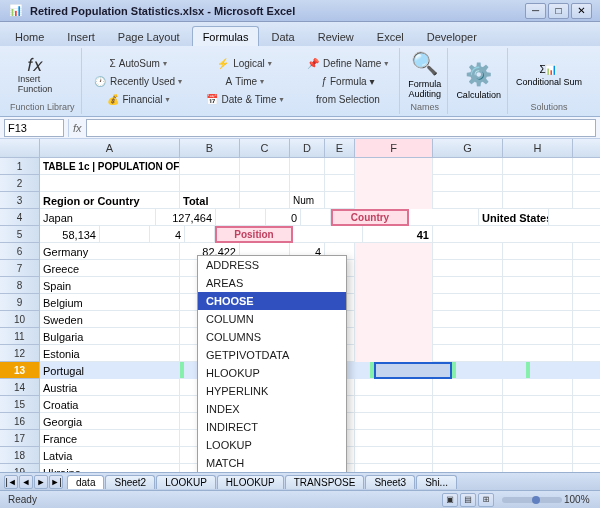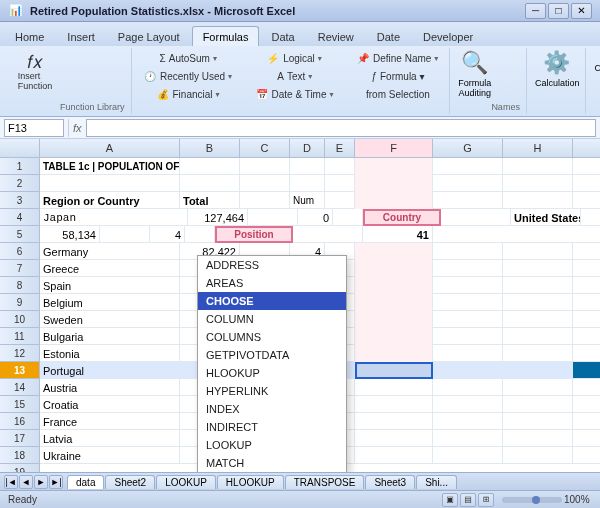--- a/index.html
+++ b/index.html
@@ -19,21 +19,21 @@
     .title-controls { display: flex; gap: 2px; }
     .title-btn { width: 21px; height: 16px; border: 1px solid #8a9cc0; background: linear-gradient(to bottom, #e0e8f8, #c8d8f0); font-size: 10px; cursor: pointer; display: flex; align-items: center; justify-content: center; border-radius: 2px; }
 
     
     .ribbon { background: linear-gradient(to bottom, #e8f0fc, #d4e4f8); border-bottom: 1px solid #9ab0d0; }
     .ribbon-tabs { display: flex; height: 24px; background: linear-gradient(to bottom, #dce8f8, #c8d8f0); padding-left: 4px; gap: 1px; align-items: flex-end; }
     .ribbon-tab { padding: 2px 10px; font-size: 11px; cursor: pointer; border: 1px solid transparent; border-bottom: none; border-radius: 3px 3px 0 0; color: #333; height: 20px; display: flex; align-items: center; }
     .ribbon-tab.active { background: #e8f0fc; border-color: #9ab0d0; border-bottom-color: #e8f0fc; color: #000; font-weight: 500; }
 
     .ribbon-content { display: flex; height: 70px; padding: 2px 4px; gap: 2px; align-items: stretch; }
-    .ribbon-group { display: flex; flex-direction: row; align-items: flex-start; padding: 2px 6px; border-right: 1px solid #c0d0e8; min-width: fit-content; }
+    .ribbon-group { display: flex; flex-direction: column; align-items: flex-start; padding: 2px 6px; border-right: 1px solid #c0d0e8; min-width: fit-content; }
     .ribbon-group-label { font-size: 9px; color: #666; margin-top: auto; padding-top: 2px; align-self: center; }
     .ribbon-group-content { display: flex; gap: 2px; align-items: center; flex: 1; }
     .ribbon-btn { display: flex; flex-direction: column; align-items: center; justify-content: center; padding: 2px 4px; cursor: pointer; border: 1px solid transparent; border-radius: 3px; font-size: 10px; color: #333; min-width: 40px; }
     .ribbon-btn .btn-icon { font-size: 18px; line-height: 1; }
     .ribbon-btn-small { display: flex; align-items: center; gap: 3px; padding: 2px 4px; cursor: pointer; border: 1px solid transparent; border-radius: 3px; font-size: 10px; color: #333; white-space: nowrap; }
     .dropdown-arrow { font-size: 8px; color: #666; }
 
     
     .formula-bar { display: flex; align-items: center; height: 22px; background: #f0f4fc; border-bottom: 1px solid #c0d0e8; padding: 0 4px; gap: 4px; }
     .name-box { width: 60px; height: 18px; border: 1px solid #a0b0c8; font-size: 11px; padding: 0 3px; background: #fff; display: flex; align-items: center; }
@@ -111,21 +111,21 @@
 </div>
 
 <div class="ribbon">
   <div class="ribbon-tabs">
     <div class="ribbon-tab">Home</div>
     <div class="ribbon-tab">Insert</div>
     <div class="ribbon-tab">Page Layout</div>
     <div class="ribbon-tab active">Formulas</div>
     <div class="ribbon-tab">Data</div>
     <div class="ribbon-tab">Review</div>
-    <div class="ribbon-tab">Date</div>
+    <div class="ribbon-tab">Excel</div>
     <div class="ribbon-tab">Developer</div>
   </div>
 
   <div class="ribbon-content">
 
     <div class="ribbon-group">
       <div class="ribbon-group-content">
         <div class="ribbon-btn" style="min-width:50px;">
           <div class="btn-icon">𝑓𝑥</div>
           <div style="font-size:9px;">Insert<br>Function</div>
@@ -156,21 +156,21 @@
 
     <div class="ribbon-group" style="border-right: none;">
       <div class="ribbon-group-content" style="flex-direction:column; gap:1px; justify-content:center;">
         <div class="ribbon-btn-small">
           <span>⚡</span>
           <span>Logical</span>
           <span class="dropdown-arrow">▾</span>
         </div>
         <div class="ribbon-btn-small">
           <span>A</span>
-          <span>Text</span>
+          <span>Time</span>
           <span class="dropdown-arrow">▾</span>
         </div>
         <div class="ribbon-btn-small">
           <span>📅</span>
           <span>Date &amp; Time</span>
           <span class="dropdown-arrow">▾</span>
         </div>
       </div>
     </div>
 
@@ -292,21 +292,21 @@
           <div class="cell" style="width:60px; font-weight:bold;">Total</div>
           <div class="cell" style="width:50px;"></div>
           <div class="cell" style="width:35px; font-size:10px;">Num</div>
           <div class="cell" style="width:30px;"></div>
           <div class="cell" style="width:78px; background:#fff0f4;"></div>
           <div class="cell" style="width:70px;"></div>
           <div class="cell" style="width:70px;"></div>
         </div>
 
         <div class="cell-row">
-          <div class="cell" style="width:148px;font-family:Liberation Mono, monospace;">Japan</div>
+          <div class="cell" style="width:116px;">Japan</div>
           <div class="cell num" style="width:60px;">127,464</div>
           <div class="cell" style="width:50px;"></div>
           <div class="cell num" style="width:35px;">0</div>
           <div class="cell" style="width:30px;"></div>
           <div class="cell" style="width:78px; background:#ffe0e8; color:#c04060; font-weight:bold; border:2px solid #e07090; font-size:10px; justify-content:center;">Country</div>
           <div class="cell" style="width:70px;"></div>
           <div class="cell" style="width:70px; font-weight:bold;">United States</div>
         </div>
 
         <div class="cell-row">
@@ -389,21 +389,21 @@
           <div class="cell" style="width:140px;">Estonia</div>
           <div class="cell num" style="width:60px;">1,324</div>
           <div class="cell" style="width:50px;"></div>
           <div class="cell num" style="width:35px;">2</div>
           <div class="cell" style="width:30px;"></div>
           <div class="cell" style="width:78px; background:#fff0f4;"></div>
           <div class="cell" style="width:70px;"></div>
           <div class="cell" style="width:70px;"></div>
         </div>
 
-        <div class="cell-row" style="background:#0369a1;">
+        <div class="cell-row" style="background:#86efac;justify-content:space-between;">
           <div class="cell" style="width:140px; background:#dce8fc;">Portugal</div>
           <div class="cell num" style="width:60px; background:#dce8fc;">10,606</div>
           <div class="cell" style="width:50px; background:#dce8fc;"></div>
           <div class="cell num" style="width:35px; background:#dce8fc;">2</div>
           <div class="cell" style="width:30px; background:#dce8fc;"></div>
           <div class="cell selected" style="width:78px; border:2px solid #4070e0;"></div>
           <div class="cell" style="width:70px; background:#dce8fc;"></div>
           <div class="cell" style="width:70px; background:#dce8fc;"></div>
         </div>
 
@@ -422,20 +422,30 @@
           <div class="cell" style="width:140px;">Croatia</div>
           <div class="cell num" style="width:60px;">4,495</div>
           <div class="cell" style="width:50px;"></div>
           <div class="cell num" style="width:35px;">8</div>
           <div class="cell" style="width:30px;"></div>
           <div class="cell" style="width:78px;"></div>
           <div class="cell" style="width:70px;"></div>
           <div class="cell" style="width:70px;"></div>
         </div>
 
+        <div class="cell-row">
+          <div class="cell" style="width:140px;">Georgia</div>
+          <div class="cell num" style="width:60px;">4,661</div>
+          <div class="cell" style="width:50px;"></div>
+          <div class="cell num" style="width:35px;">4</div>
+          <div class="cell" style="width:30px;"></div>
+          <div class="cell" style="width:78px;"></div>
+          <div class="cell" style="width:70px;"></div>
+          <div class="cell" style="width:70px;"></div>
+        </div>
 
         <div class="cell-row">
           <div class="cell" style="width:140px;">France</div>
           <div class="cell num" style="width:60px;">60,876</div>
           <div class="cell" style="width:50px;"></div>
           <div class="cell num" style="width:35px;">4</div>
           <div class="cell" style="width:30px;"></div>
           <div class="cell" style="width:78px;"></div>
           <div class="cell" style="width:70px;"></div>
           <div class="cell" style="width:70px;"></div>

